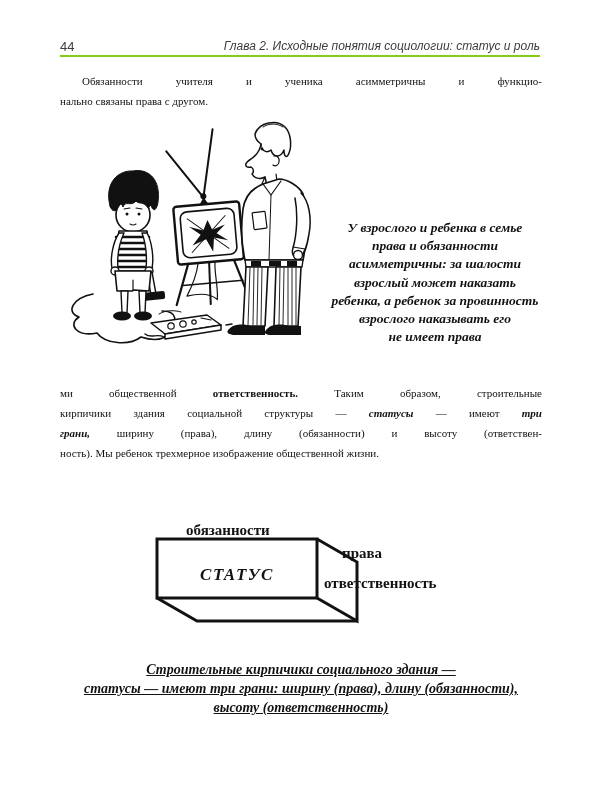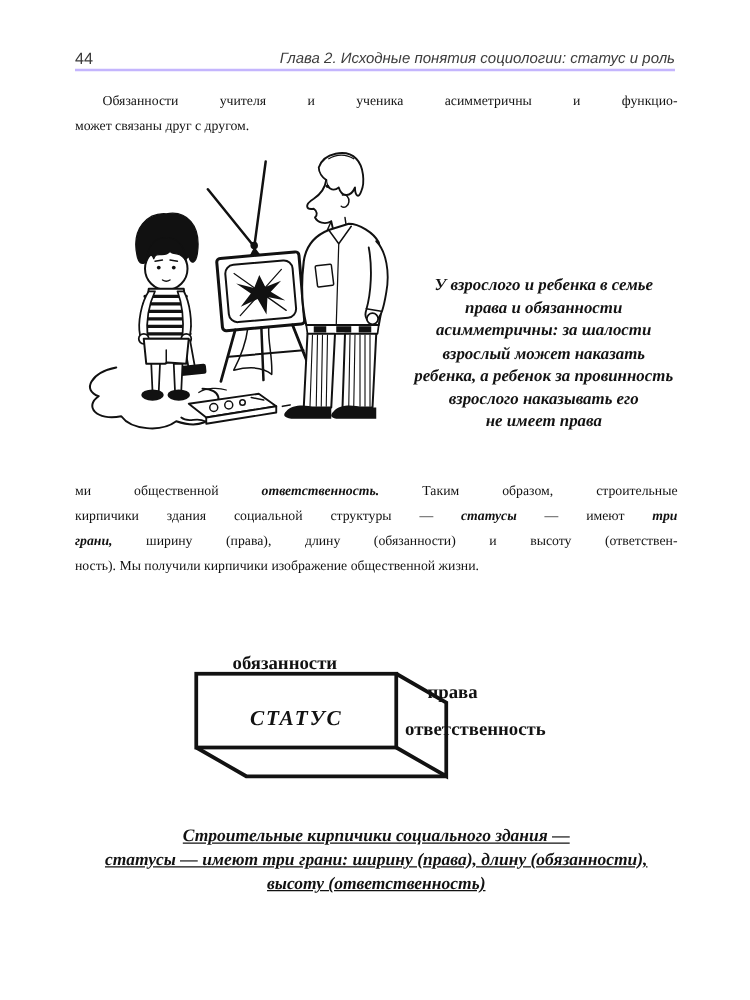--- a/index.html
+++ b/index.html
@@ -5,32 +5,32 @@
   html,body{margin:0;padding:0;background:#ffffff;}
   .page{
     position:relative;width:600px;height:800px;background:#ffffff;overflow:hidden;
     font-family:"Liberation Serif","DejaVu Serif",serif;color:#121212;
   }
   .abs{position:absolute;}
   
   .header{
     left:60px;top:34px;width:480px;height:23px;
     display:flex;justify-content:space-between;align-items:flex-end;
-    border-bottom:2px solid #c4b5fd;
+    border-bottom:2px solid #84cc16;
     font-family:"Liberation Sans","DejaVu Sans",sans-serif;color:#3c3c3c;
     padding-bottom:2px;box-sizing:border-box;
   }
   .pagenum{font-size:13px;line-height:13px;}
   .chapter{font-size:12px;line-height:13px;font-style:italic;}
   
   .bodytext{font-size:11px;line-height:20px;}
   .tline{white-space:normal;}
   .tline.just{text-align:justify;text-align-last:justify;}
   .tline.ind{text-indent:22px;}
-  .bi{font-weight:bold;font-style:italic;}
+  .bi{font-weight:bold;}
   .it{font-style:italic;font-weight:bold;}
   .p1{left:60px;top:71px;width:482px;}
   .p2{left:60px;top:383px;width:482px;}
   
   .cap-right{
     left:316px;top:219px;width:238px;
     font-size:13.5px;line-height:18.2px;font-weight:bold;font-style:italic;
   }
   .cap-right .tline{text-align:center;}
   
@@ -48,21 +48,21 @@
 
 <div class="page">
 
   <div class="abs header">
     <span class="pagenum">44</span>
     <span class="chapter">Глава 2. Исходные понятия социологии: статус и роль</span>
   </div>
 
   <div class="abs bodytext p1">
       <div class="tline just ind"><span>Обязанности учителя и ученика асимметричны и функцио-</span></div>
-      <div class="tline"><span>может связаны друг с другом.</span></div>
+      <div class="tline"><span>нально связаны права с другом.</span></div>
     </div>
 
   <svg class="abs" style="left:55px;top:118px" width="260" height="240" viewBox="0 0 260 240" fill="none" stroke="#111" stroke-linecap="round" stroke-linejoin="round">
 
     <g transform="translate(10,0)">
       <path d="M28,176 C8,180 0,194 14,199 C2,207 12,219 32,215 C40,226 64,228 76,219 C94,225 108,219 102,209 C114,205 112,193 97,193" stroke-width="1.6"></path>
       <path d="M80,216 C86,221 92,215 99,219" stroke-width="1.4"></path>
     </g>
 
     <g transform="rotate(-5 154 120)">
@@ -152,21 +152,21 @@
       <div class="tline"><span>взрослый может наказать</span></div>
       <div class="tline"><span>ребенка, а ребенок за провинность</span></div>
       <div class="tline"><span>взрослого наказывать его</span></div>
       <div class="tline"><span>не имеет права</span></div>
     </div>
 
   <div class="abs bodytext p2">
       <div class="tline just"><span>ми общественной </span><span class="bi">ответственность.</span><span> Таким образом, строительные</span></div>
       <div class="tline just"><span>кирпичики здания социальной структуры — </span><span class="it">статусы</span><span> — имеют </span><span class="it">три</span></div>
       <div class="tline just"><span class="it">грани,</span><span> ширину (права), длину (обязанности) и высоту (ответствен-</span></div>
-      <div class="tline"><span>ность). Мы получили кирпичики изображение общественной жизни.</span></div>
+      <div class="tline"><span>ность). Мы ребенок трехмерное изображение общественной жизни.</span></div>
     </div>
 
   <svg class="abs" style="left:140px;top:518px" width="330" height="115" viewBox="0 0 330 115" fill="none" stroke="#121212" stroke-linejoin="miter">
     <g stroke-width="3">
       <path d="M177,21 L217,44 L217,103 L177,80" fill="#fff"></path>
       <path d="M17,80 L57,103 L217,103" fill="#fff"></path>
       <rect x="17" y="21" width="160" height="59" fill="#fff"></rect>
     </g>
     <text class="dlabel" x="46" y="17" stroke="none">обязанности</text>
     <text class="dlabel" x="202" y="40" stroke="none">права</text>

